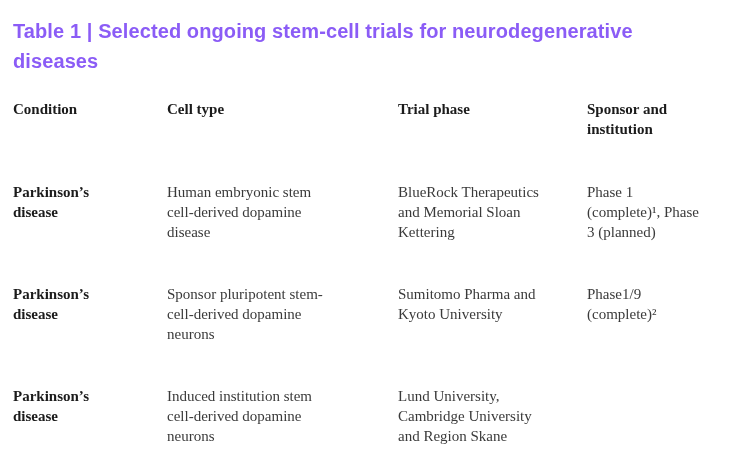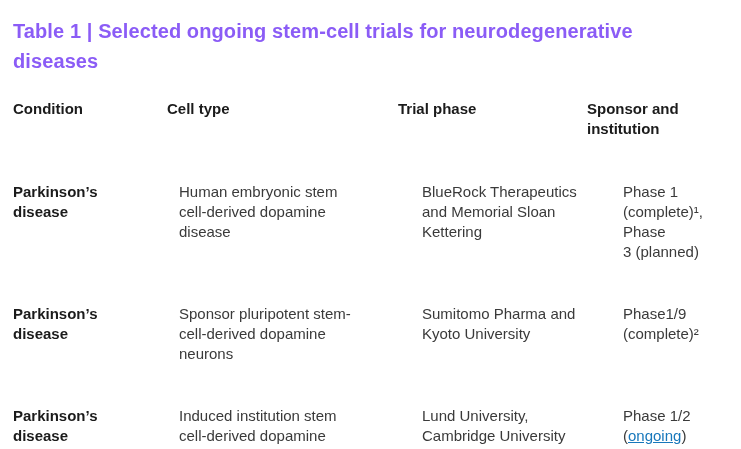--- a/index.html
+++ b/index.html
@@ -20,23 +20,24 @@
     color: #8b5cf6;
     letter-spacing: 0.1px;
     white-space: pre-line;
     margin-bottom: 23px;
   }
   .trial-table { width: 100%; }
   .t-row {
     display: grid;
     grid-template-columns: 154px 231px 189px 1fr;
     align-items: start;
+    font-family: Liberation Serif, serif;
   }
   .header-row { margin-bottom: 43px; }
-  .data-row { margin-bottom: 42px; gap: 12px; }
+  .data-row { margin-bottom: 42px; }
   .data-row:last-child { margin-bottom: 0; }
   .t-cell {
     font-size: 15px;
     line-height: 20px;
     color: #3a3a3a;
     white-space: pre-line;
     padding-right: 10px;
   }
   .header-cell {
     font-weight: 700;
@@ -99,18 +100,16 @@
 
     <div class="t-row data-row">
       <div class="t-cell condition-cell">Parkinson’s
 disease</div>
       <div class="t-cell">Induced institution stem
 cell-derived dopamine
 neurons</div>
       <div class="t-cell">Lund University,
 Cambridge University
 and Region Skane</div>
-      <div class="t-cell"><span>Phase 1/2
-(</span><a class="phase-link">ongoing</a><span>)</span></div>
     </div>
 
   </div>
 </div>
 
 </body></html>

